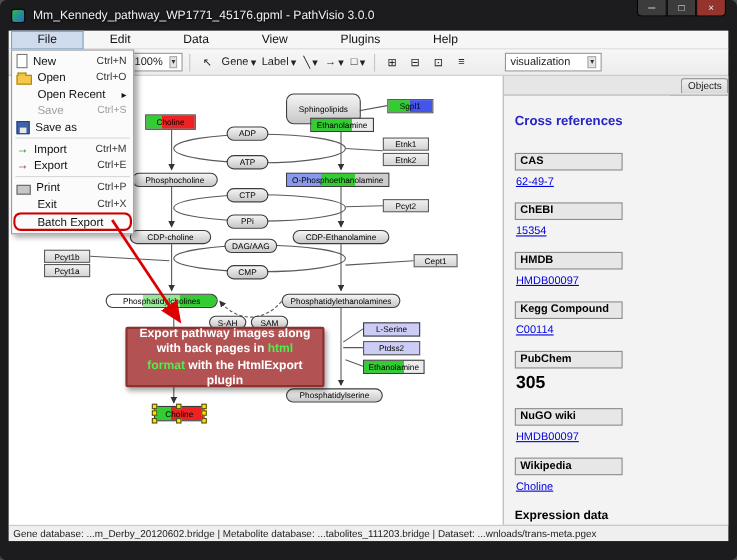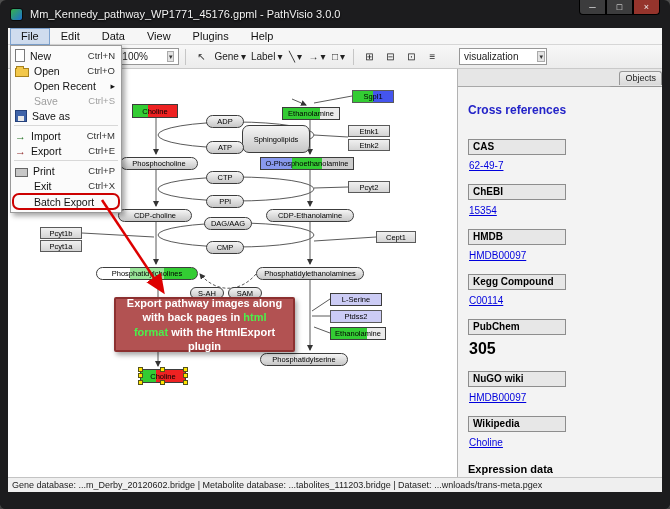--- a/index.html
+++ b/index.html
@@ -12,28 +12,28 @@
   .title-text { margin-left:7px; font-size:11px; text-shadow:0 1px 2px #000; white-space:nowrap; }
   .win-buttons { position:absolute; right:10px; top:0; display:flex; }
   .win-btn { width:27px; height:15px; background:rgba(255,255,255,.14); border:1px solid #000; border-top:none; color:#eee; font-size:9px; display:flex; align-items:center; justify-content:center; }
   .win-btn.close { background:rgba(190,60,50,.75); border-bottom-right-radius:4px; }
   .win-btn.min { border-bottom-left-radius:4px; }
 
   
   .client { position:absolute; left:8px; top:28px; width:654px; height:464px; background:#f0f0f0; display:flex; flex-direction:column; }
 
   .menubar { height:17px; background:#f6f6f6; border-bottom:1px solid #d6d6d6; display:flex; align-items:center; font-size:11px; padding-left:2px; color:#111; }
-  .menu-btn { padding:1px 10px 2px; border:1px solid transparent; }
+  .menu-btn { padding:1px 23px 2px; border:1px solid transparent; }
   .menu-btn.active { background:#cfdcee; border:1px solid #7da2ce; }
 
   
   .toolbar { height:24px; background:linear-gradient(#f7f7f7,#ececec); border-bottom:1px solid #c9c9c9; display:flex; align-items:center; gap:3px; padding:0 5px; position:relative; font-size:10px; color:#222; }
   .tbtn { min-width:18px; height:18px; display:flex; align-items:center; justify-content:center; gap:2px; border:1px solid transparent; border-radius:2px; }
   .tsep { width:1px; height:16px; background:#c6c6c6; margin:0 3px; }
-  .combo { border:1px solid #979797; background:#fff; height:17px; display:flex; align-items:center; padding:0 4px; gap:19px; }
+  .combo { border:1px solid #979797; background:#fff; height:17px; display:flex; align-items:center; padding:0 4px; gap:6px; }
   .combo .carrow { font-size:7px; color:#333; background:#e3e3e3; border:1px solid #aaa; padding:0 1px; line-height:9px; }
   .viz-combo { position:absolute; left:451px; top:3px; width:88px; justify-content:space-between; }
   .tool-glyph { font-size:10px; }
 
   
   .ic { display:inline-block; }
   .ic-new-document-icon { width:10px; height:13px; background:#fff; border:1px solid #7a7a7a; }
   .ic-open-folder-icon { width:14px; height:9px; background:#f3c84b; border:1px solid #a8821c; position:relative; margin-top:3px; }
   .ic-open-folder-icon::before { content:""; position:absolute; top:-3px; left:0; width:6px; height:2px; background:#f3c84b; border:1px solid #a8821c; border-bottom:none; }
   .ic-save-icon { width:12px; height:12px; background:#3f63a8; border:1px solid #24407a; position:relative; }
@@ -200,21 +200,21 @@
             <path d="M368 168 L306 172"></path>
             <path d="M74 164 L146 168"></path>
             <path d="M322 230 L304 242"></path>
             <path d="M322 247 L304 247"></path>
             <path d="M322 264 L306 258"></path>
             <path d="M248 205 C 232 224 208 224 192 205" stroke-dasharray="3 2" marker-end="url(#arr)"></path>
           </g>
         </svg>
 
         <div id="node-layer">
-            <div class="pnode rounded" style="left: 234px; top: 16px; width: 68px; height: 28px; margin-top: 40px;">
+            <div class="pnode rounded" style="left: 252px; top: 16px; width: 68px; height: 28px;">
               <span>Sphingolipids</span>
             </div>
             <div class="pnode  gene" style="left: 344px; top: 21px; width: 42px; height: 13px; background: linear-gradient(90deg, rgb(51, 204, 51) 0%, rgb(51, 204, 51) 50%, rgb(68, 85, 238) 50%, rgb(68, 85, 238) 100%);">
               <span>Sgpl1</span>
             </div>
             <div class="pnode " style="left: 124px; top: 35px; width: 46px; height: 14px; background: linear-gradient(90deg, rgb(51, 204, 51) 0%, rgb(51, 204, 51) 33.3333%, rgb(238, 34, 34) 33.3333%, rgb(238, 34, 34) 66.6667%, rgb(238, 34, 34) 66.6667%, rgb(238, 34, 34) 100%);">
               <span>Choline</span>
             </div>
             <div class="pnode " style="left: 274px; top: 38px; width: 58px; height: 13px; background: linear-gradient(90deg, rgb(51, 204, 51) 0%, rgb(51, 204, 51) 33.3333%, rgb(51, 204, 51) 33.3333%, rgb(51, 204, 51) 66.6667%, rgb(235, 235, 235) 66.6667%, rgb(235, 235, 235) 100%);">
               <span>Ethanolamine</span>

